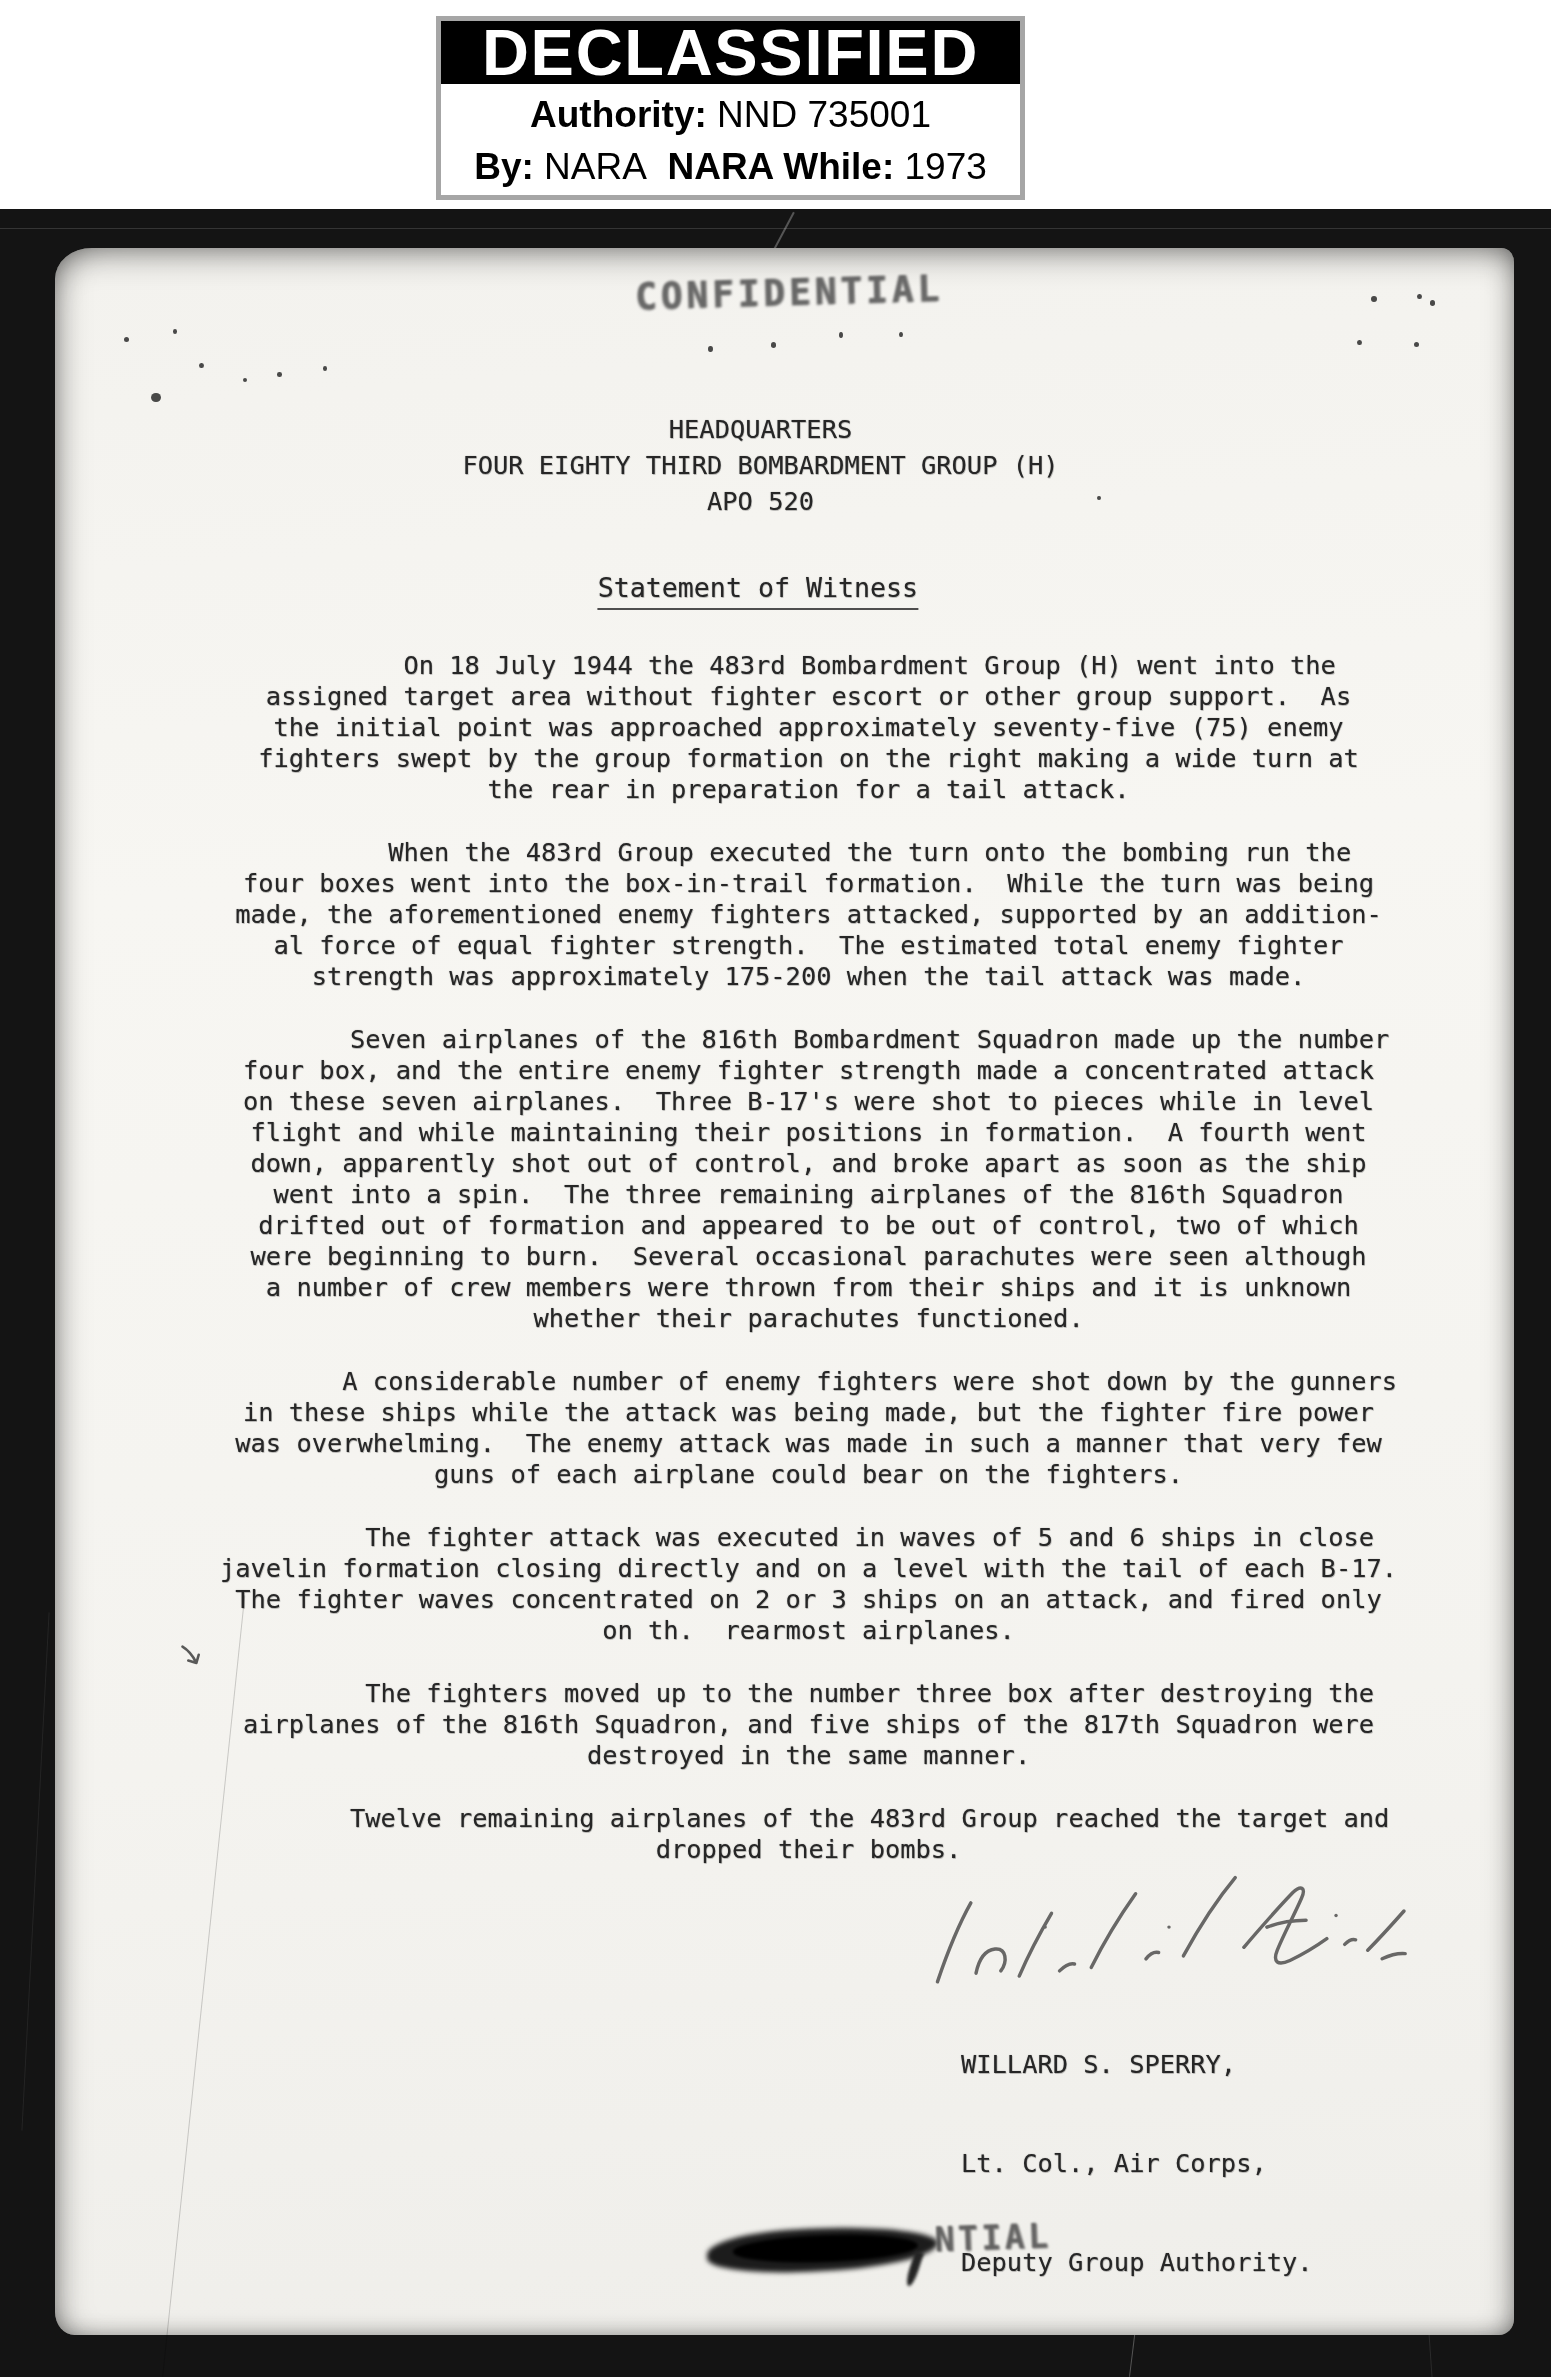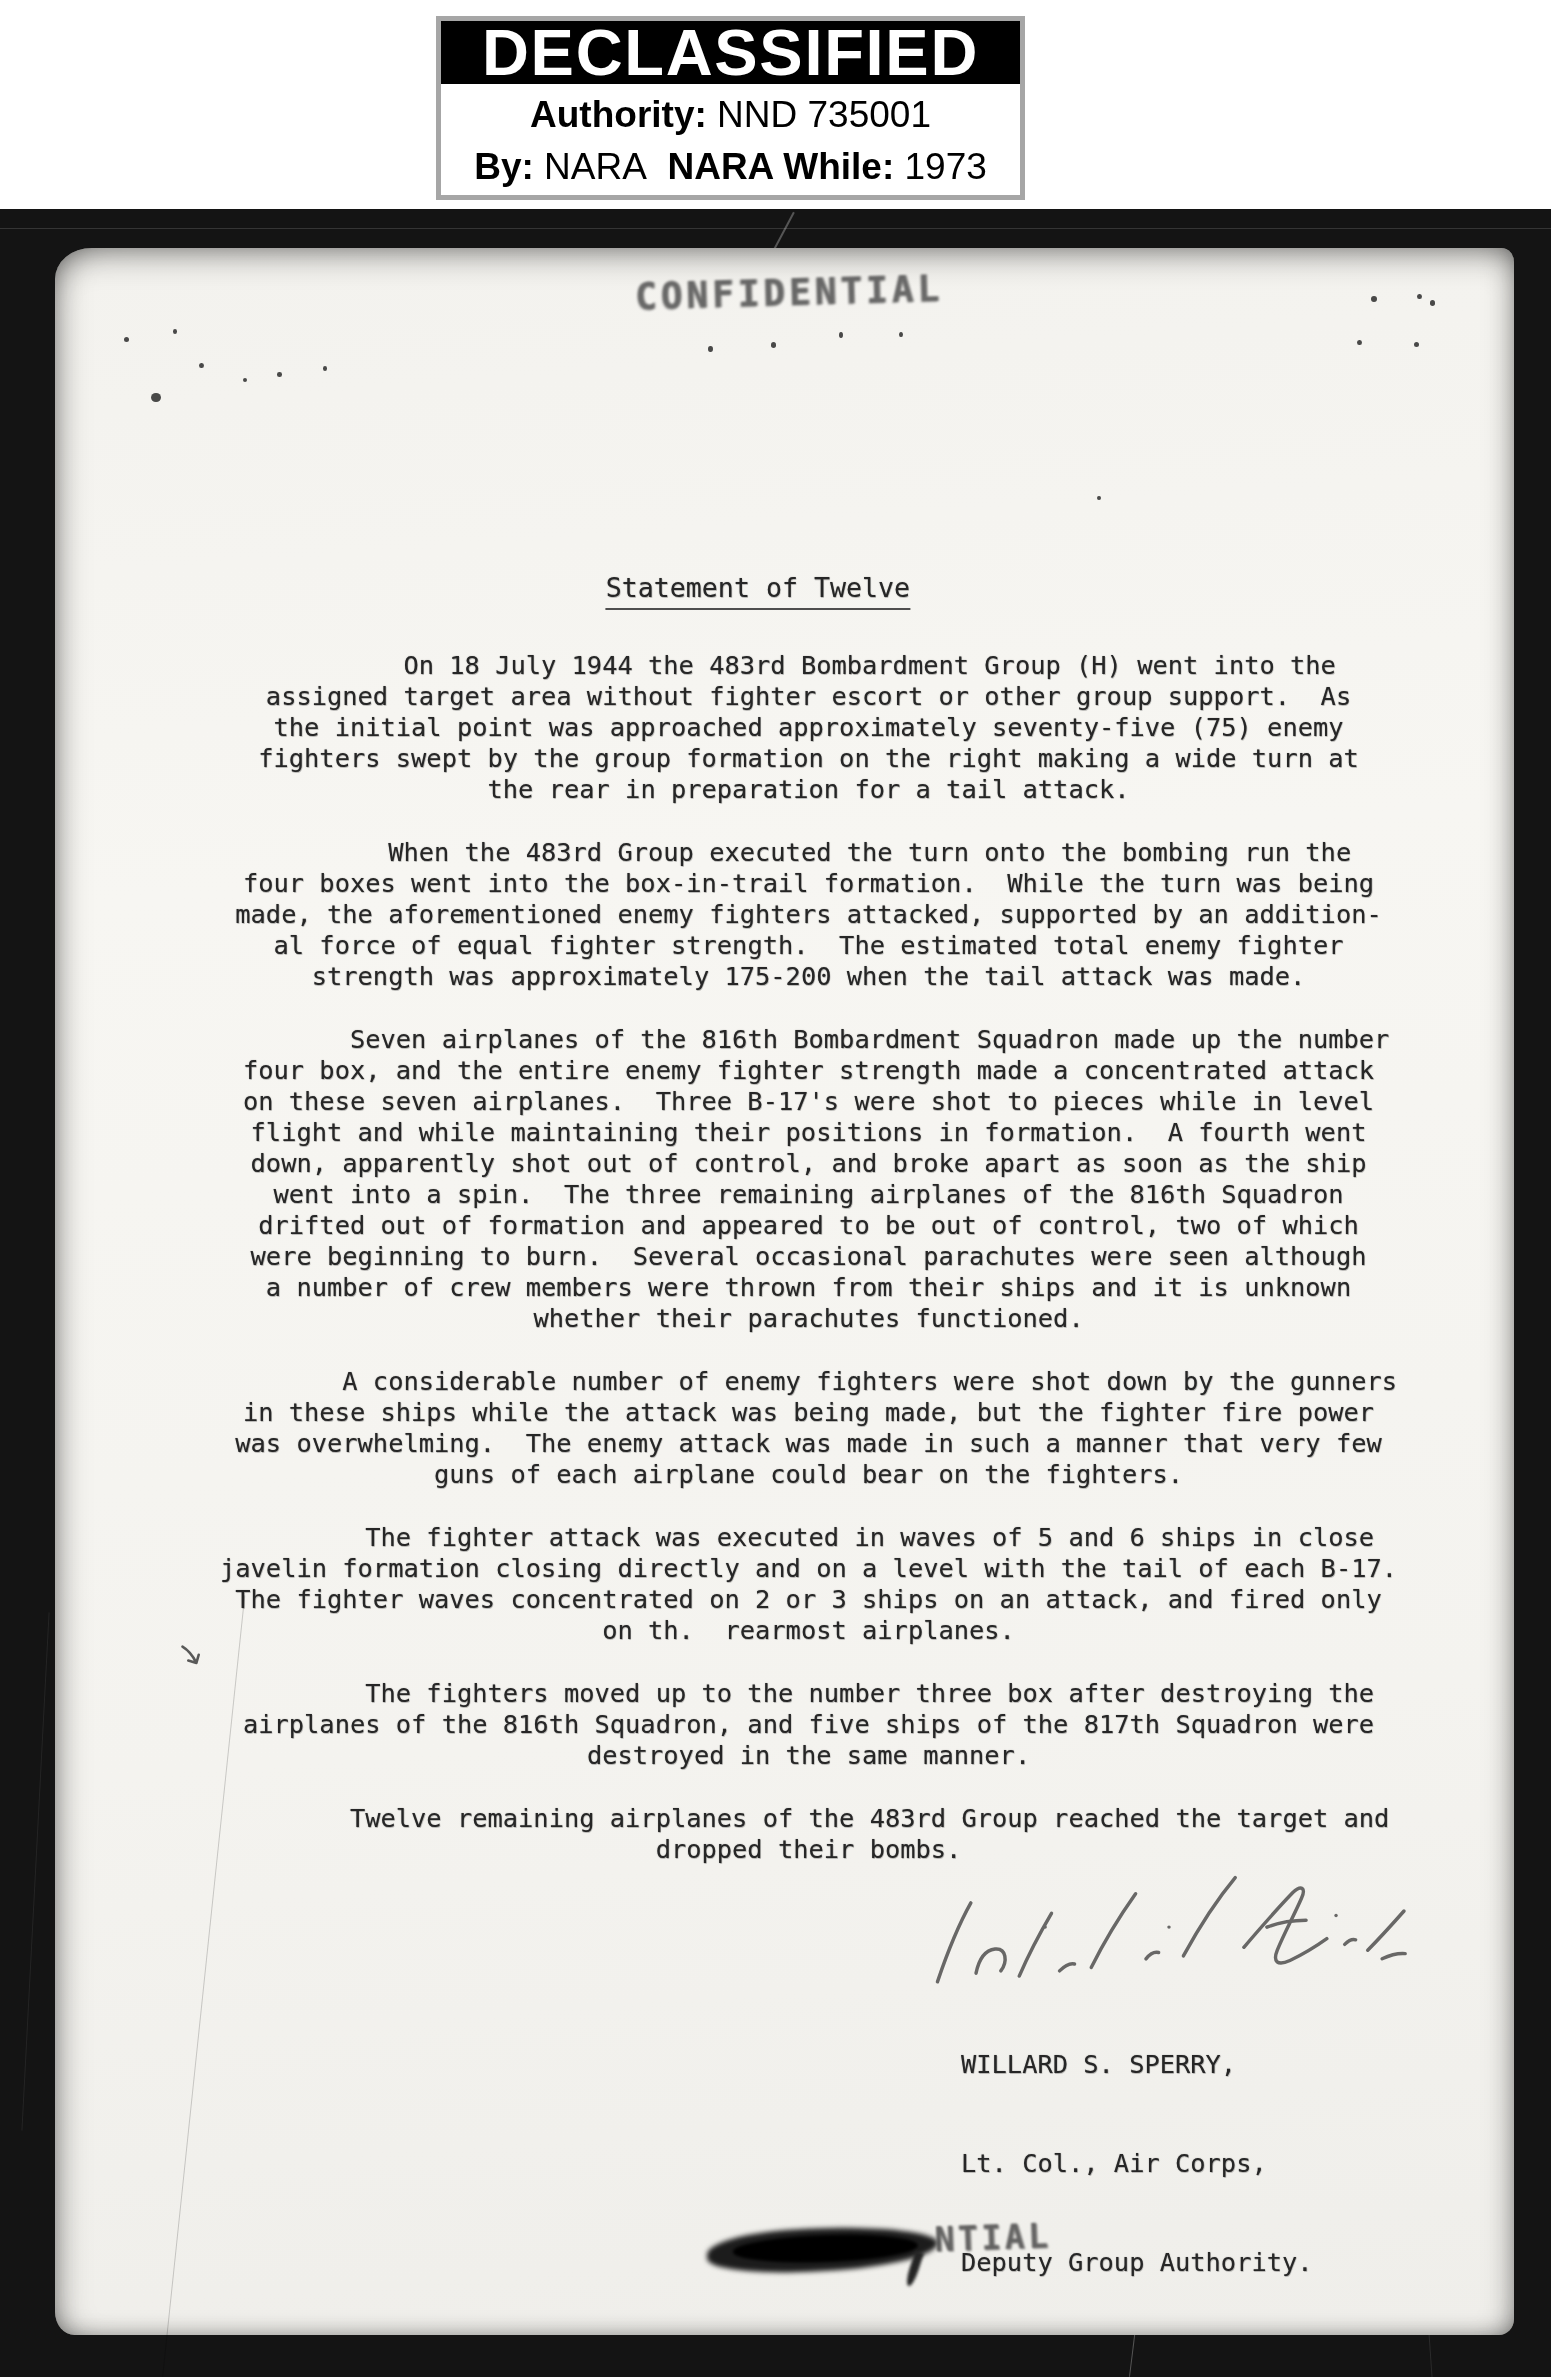--- a/index.html
+++ b/index.html
@@ -108,23 +108,28 @@
     <div class="speck" style="left:784px;top:84px;width:4px;height:6.3px;"></div>
     <div class="speck" style="left:844px;top:84px;width:3.5px;height:5.2px;"></div>
     <div class="speck" style="left:1316px;top:48px;width:5.8px;height:5.8px;"></div>
     <div class="speck" style="left:1362px;top:46px;width:4.6px;height:5.2px;"></div>
     <div class="speck" style="left:1375px;top:52px;width:5.2px;height:5.8px;"></div>
     <div class="speck" style="left:1302px;top:92px;width:4.6px;height:5.2px;"></div>
     <div class="speck" style="left:1359px;top:94px;width:5.2px;height:5.2px;"></div>
     <div class="speck" style="left:1042px;top:248px;width:3.5px;height:4px;"></div>
     <div class="crease"></div>
 
+    <div class="heading type">
+      <div>HEADQUARTERS</div>
+      <div>FOUR EIGHTY THIRD BOMBARDMENT GROUP (H)</div>
+      <div>APO 520</div>
+    </div>
 
     <div class="doc-title type">
-      <span>Statement of Twelve</span>
+      <span>Statement of Witness</span>
     </div>
 
     <div class="body-text type">
       <p>        On 18 July 1944 the 483rd Bombardment Group (H) went into the
 assigned target area without fighter escort or other group support.  As
 the initial point was approached approximately seventy-five (75) enemy
 fighters swept by the group formation on the right making a wide turn at
 the rear in preparation for a tail attack.</p>
       <p>        When the 483rd Group executed the turn onto the bombing run the
 four boxes went into the box-in-trail formation.  While the turn was being

